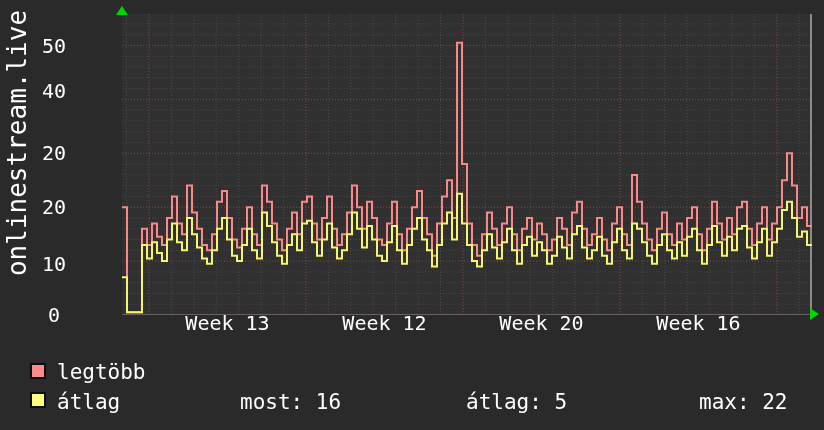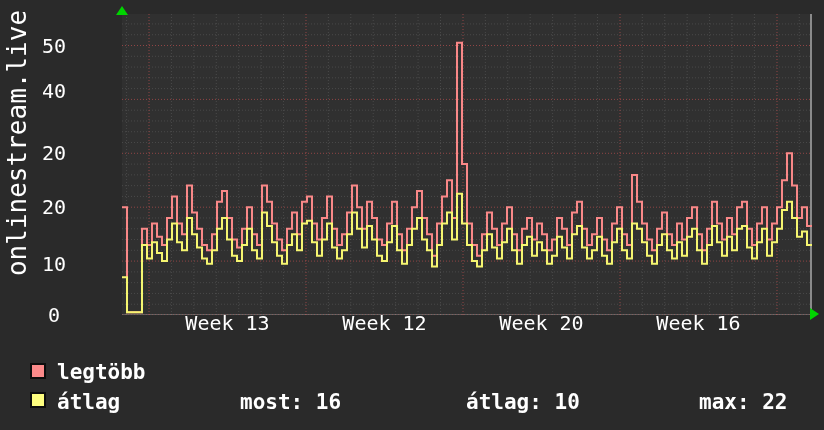--- a/index.html
+++ b/index.html
@@ -31,21 +31,21 @@
     left:0; width:108px; text-align:center;
     font-size:20px; line-height:20px; height:20px;
   }
   .weeklabel{
     top:312px; font-size:20px; line-height:22px; white-space:nowrap;
     transform:translateX(-50%);
   }
   .legend-swatch{
     width:16px; height:16px; border:2px solid #0d0d0d; left:30px;
   }
-  .legend-text{ font-size:21px; line-height:22px; white-space:nowrap;font-weight:bold; }
+  .legend-text{ font-size:21px; line-height:22px; white-space:nowrap; }
   .arrow-up{
     width:0;height:0;
     border-left:6px solid transparent;
     border-right:6px solid transparent;
     border-bottom:9px solid #00d400;
     left:116px; top:6px;
   }
   .arrow-right{
     width:0;height:0;
     border-top:6px solid transparent;
@@ -140,14 +140,14 @@
 <div class="abs weeklabel" style="left:541.5px">Week 20</div>
 <div class="abs weeklabel" style="left:698.5px">Week 16</div>
 
 <div class="abs legend-swatch" style="top: 363px; background: rgb(251, 138, 138);"></div>
 <div class="abs legend-text" style="left:57px;top:361px">legtöbb</div>
 
 <div class="abs legend-swatch" style="top: 392px; background: rgb(253, 253, 126);"></div>
 <div class="abs legend-text" style="left:57px;top:391px">átlag</div>
 
 <div class="abs legend-text" style="left:240px;top:391px">most: 16</div>
-<div class="abs legend-text" style="left:466px;top:391px">átlag: 10</div>
+<div class="abs legend-text" style="left:466px;top:391px">átlag: 5</div>
 <div class="abs legend-text" style="left:699px;top:391px">max: 22</div>
 
 </body></html>

